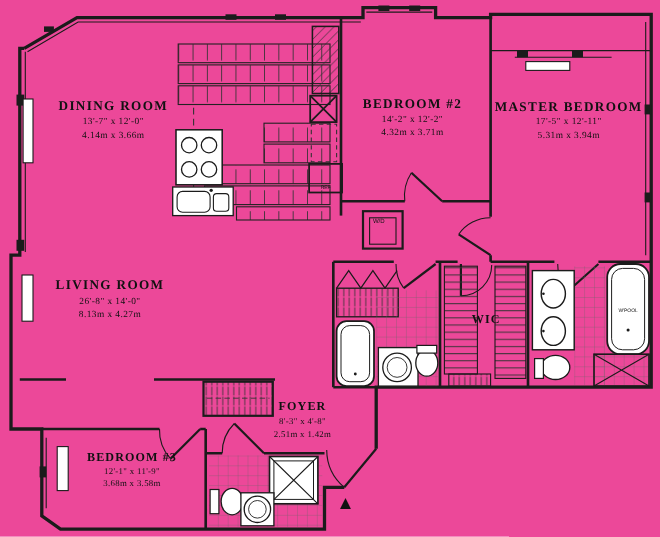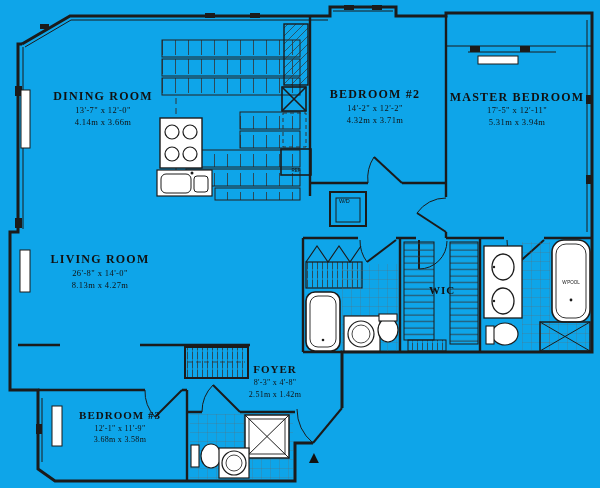--- a/index.html
+++ b/index.html
@@ -1,16 +1,16 @@
 <!DOCTYPE html>
 <html><head>
 <meta charset="utf-8">
 <style>
   html,body{margin:0;padding:0;background:#ffffff;}
-  .stage{position:relative;width:600px;height:488px;background:#0ea5e9;overflow:hidden;}
+  .stage{position:relative;width:600px;height:488px;background:#ec4899;overflow:hidden;}
   svg{position:absolute;left:0;top:0;}
   text{fill:#111;font-family:"Liberation Serif", serif;}
   .room-name{font-size:12px;font-weight:bold;letter-spacing:1.2px;}
   .room-name-sm{font-size:11px;font-weight:bold;letter-spacing:1px;}
   .dims{font-size:8.5px;letter-spacing:0.4px;}
   .dims-sm{font-size:8px;letter-spacing:0.3px;}
   .tiny{font-size:5.5px;font-family:"Liberation Sans",sans-serif;}
   .micro{font-size:4.5px;font-family:"Liberation Sans",sans-serif;}
   .marker{font-size:17px;}
 </style>

